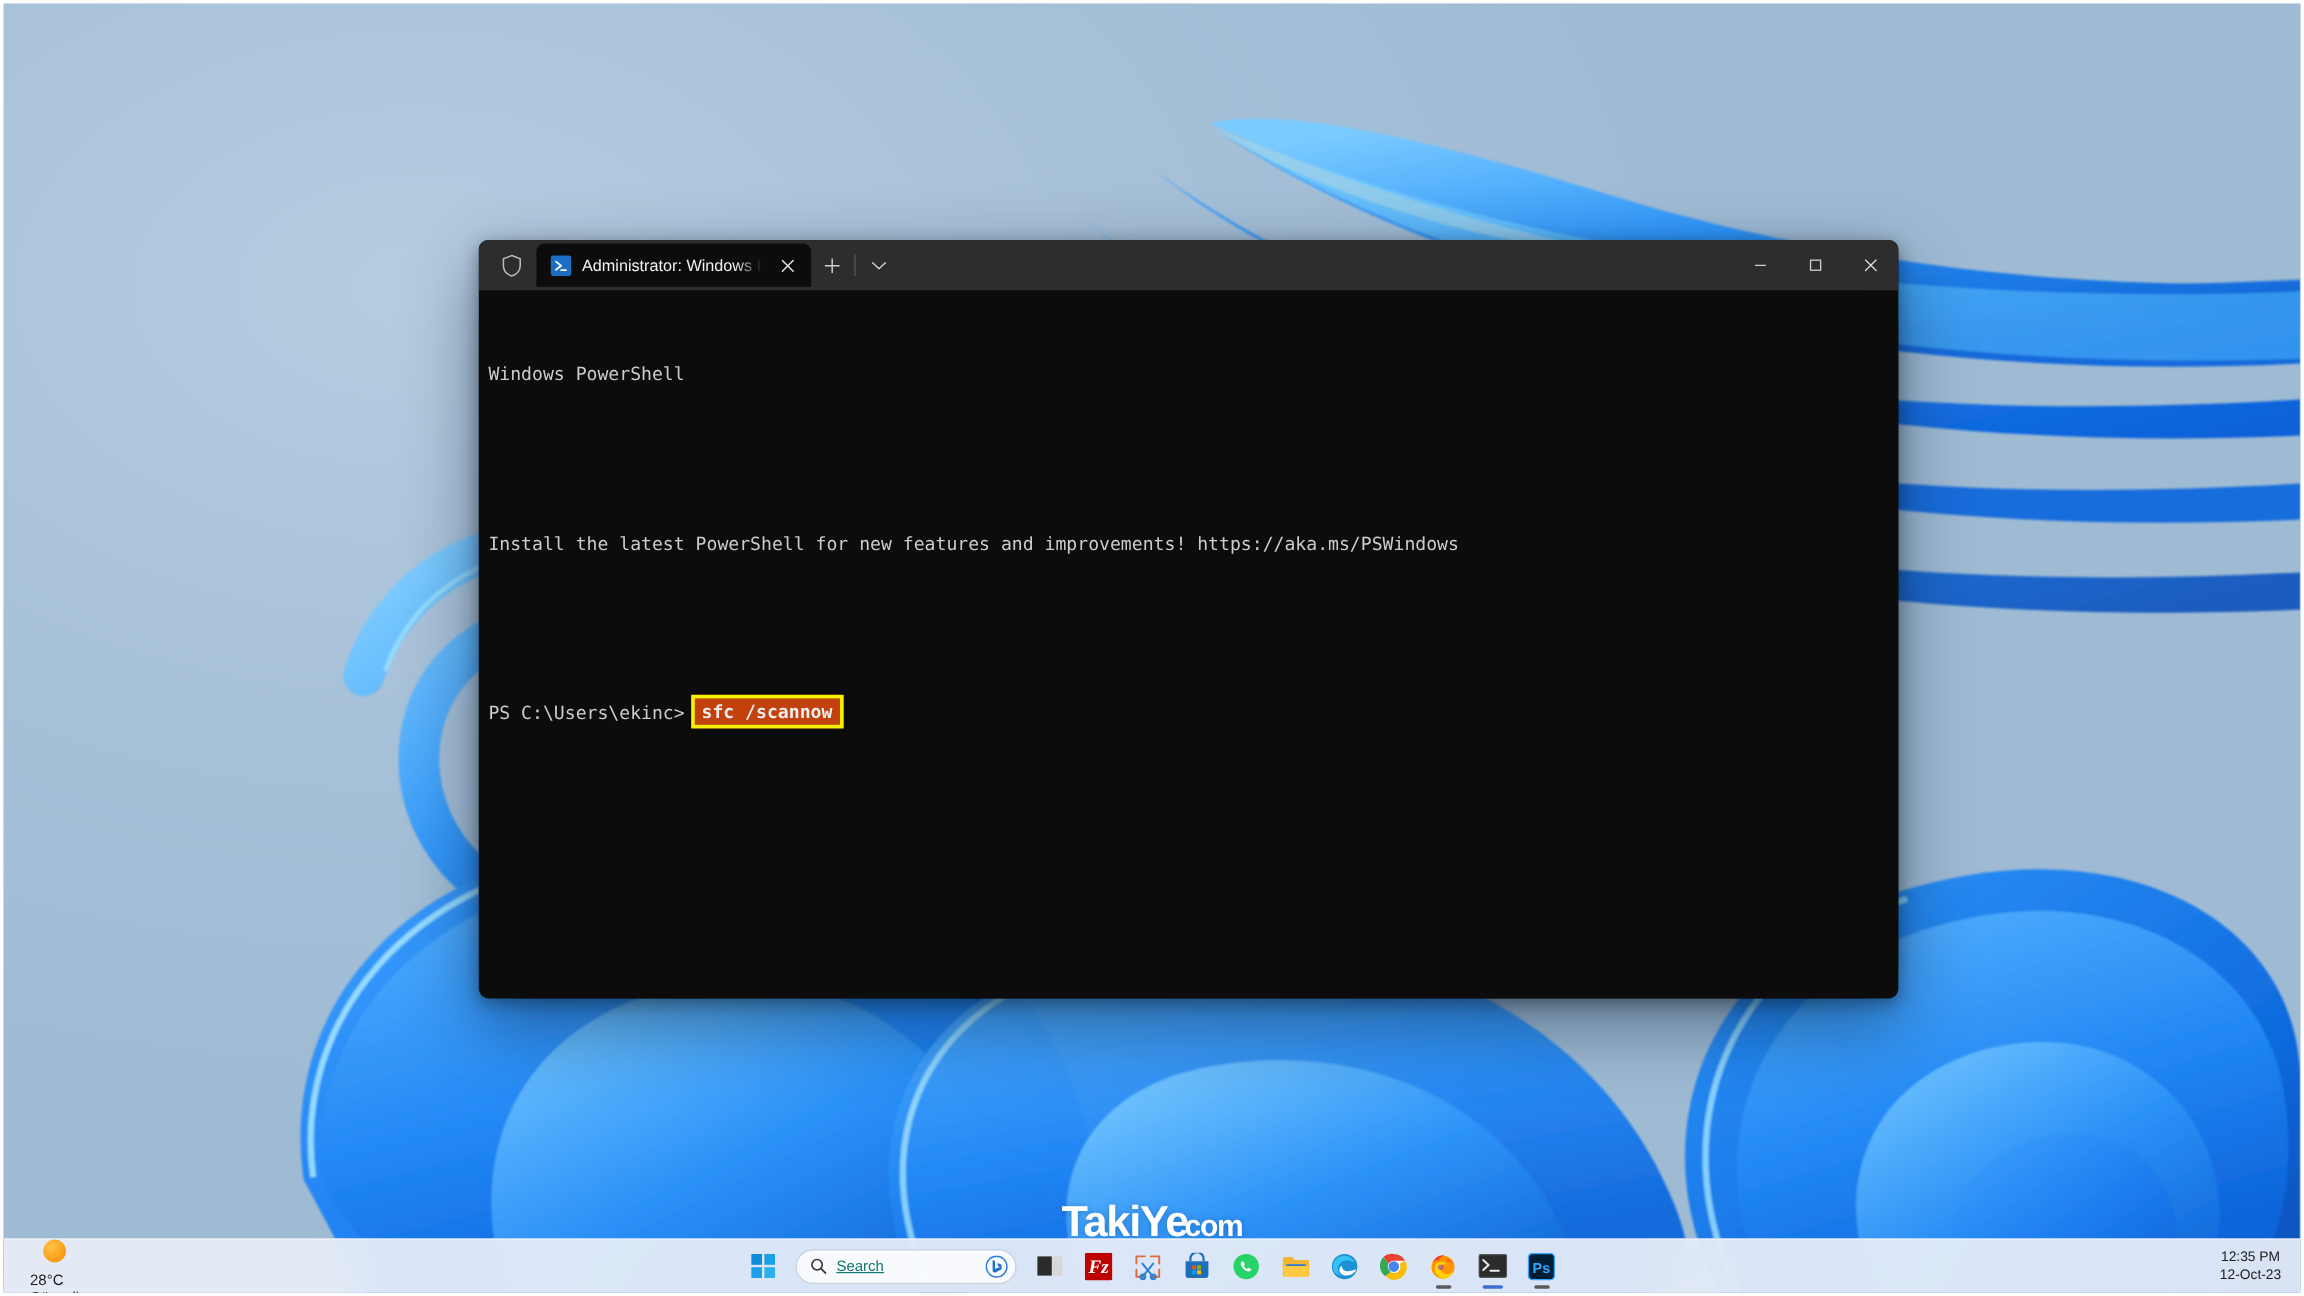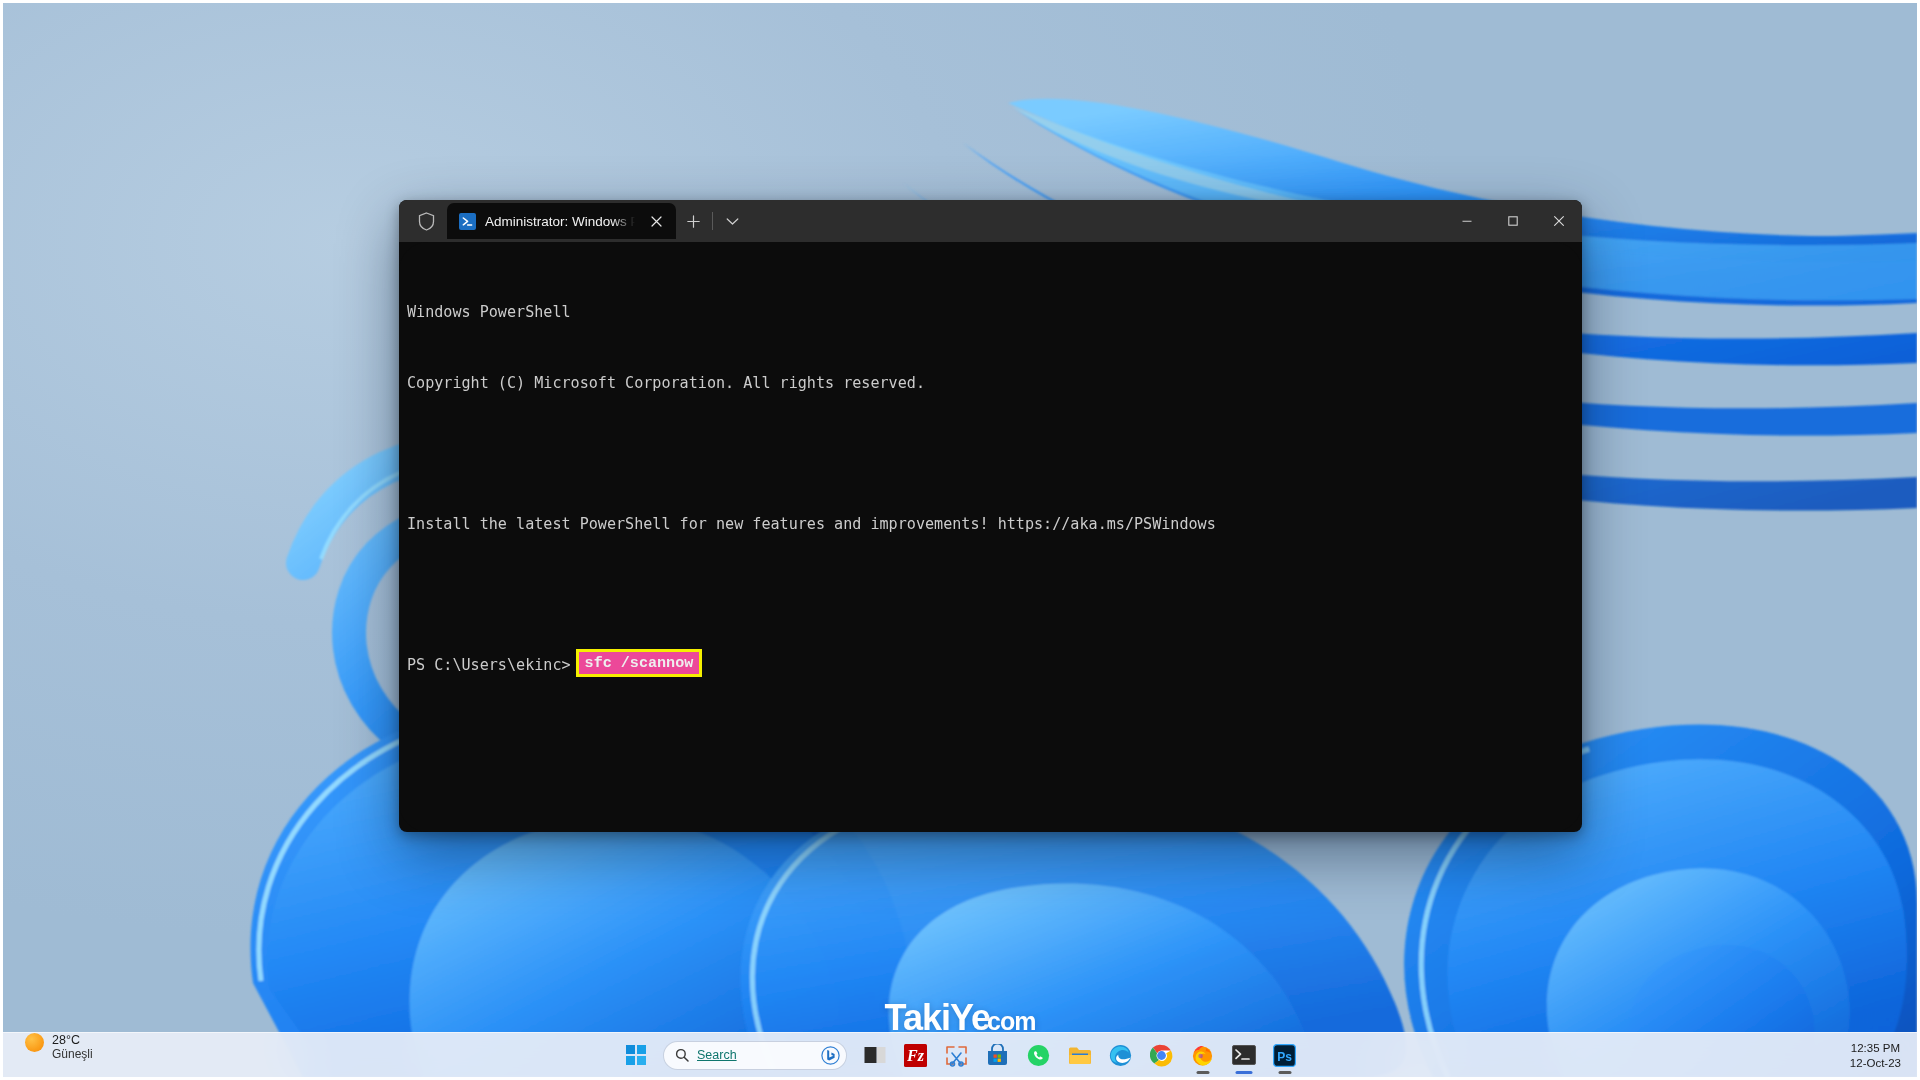--- a/index.html
+++ b/index.html
@@ -128,45 +128,44 @@
     border-radius:29px;
   }
   .tline { height:23.5px; }
   .blank { height:23.5px; }
   #promptline {
     display:flex; align-items:flex-end; height:23.5px; position:relative;
   }
   #cmd-highlight {
     position:relative;
     border:3px solid #f5f000;
-    background:#ec4899;
+    background:#c2410c;
     padding:2px 6px;
     margin-left:5px;
     margin-top:-1px;
     color:#eeeeee;
     line-height:18px;
     font-weight:600;
-    font-family:Liberation Mono, monospace;
   }
 
   
   #taskbar {
     position:absolute; left:0; right:0; bottom:0;
     height:45px;
     background:rgba(232,238,248,.93);
     backdrop-filter:blur(22px);
     border-top:1px solid rgba(255,255,255,.6);
     display:flex; align-items:center;
     font-size:12px; color:#1b1b1b;
   }
   
   #weather {
     position:absolute; left:14px; top:0; height:45px;
-    display:flex; align-items:flex-start; gap:8px;
-    padding:0 8px; border-radius:6px;
+    display:flex; align-items:center; gap:8px;
+    padding:0 8px; border-radius:6px;flex-direction:column;
   }
   .sun {
     width:19px;height:19px;border-radius:50%;
     background:radial-gradient(circle at 35% 32%, #ffc247 0%, #fb9e1a 62%, #f08a0c 100%);
     flex:0 0 auto;
   }
   .wx-text { line-height:14px; }
   .wx-temp { font-size:12.5px; color:#1c1c1c; }
   .wx-cond { font-size:12px; color:#333; }
 
@@ -341,21 +340,20 @@
         <div class="win-btn close">
           <svg width="12" height="12" viewBox="0 0 12 12">
             <path d="M1.6 1.6 L10.4 10.4 M10.4 1.6 L1.6 10.4" stroke="#dcdcdc" stroke-width="1.1" stroke-linecap="round"></path>
           </svg>
         </div>
       </div>
     </div>
 
     <div id="termbody">
       <div class="tline">Windows PowerShell</div>
-      <div class="tline">Copyright (C) Microsoft Corporation. All rights reserved.</div>
       <div class="blank"></div>
       <div class="tline">Install the latest PowerShell for new features and improvements! https://aka.ms/PSWindows</div>
       <div class="blank"></div>
       <div id="promptline">
         <span>PS C:\Users\ekinc&gt;</span>
         <span id="cmd-highlight">sfc /scannow</span>
       </div>
     </div>
   </div>
 

